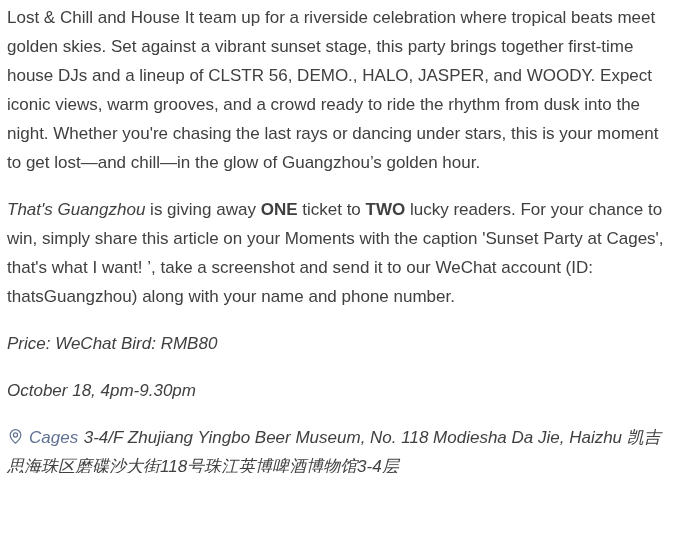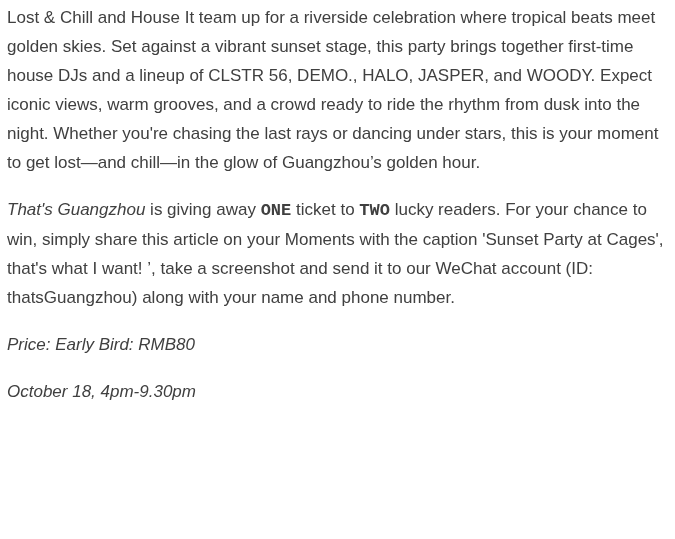--- a/index.html
+++ b/index.html
@@ -23,21 +23,21 @@
   }
   .page p {
     margin: 0 0 18px 0;
     font-size: 17px;
     line-height: 29px;
     color: var(--body-text, #404040);
   }
   .page p:last-child { margin-bottom: 0; }
   .seg-normal { font-style: normal; font-weight: 400; }
   .seg-italic { font-style: italic; text-align: center; }
-  .seg-bold   { font-weight: 700; font-family: Liberation Mono, monospace; }
+  .seg-bold   { font-weight: 700; }
   .red-line {
     color: var(--highlight-red, #fa0000);
     font-style: italic;
   }
   .pin-icon {
     display: inline-block;
     color: var(--venue-accent, #5f7092);
     vertical-align: -3px;
     margin-right: 5px;
     font-style: normal;
@@ -50,18 +50,24 @@
 </style>
 </head>
 <body>
 
 <div class="page">
 
   <p class="body-para">Lost &amp; Chill and House It team up for a riverside celebration where tropical beats meet golden skies. Set against a vibrant sunset stage, this party brings together first-time house DJs and a lineup of CLSTR 56, DEMO., HALO, JASPER, and WOODY. Expect iconic views, warm grooves, and a crowd ready to ride the rhythm from dusk into the night. Whether you're chasing the last rays or dancing under stars, this is your moment to get lost—and chill—in the glow of Guangzhou’s golden hour.</p>
 
   <p class="body-para"><span class="seg-italic">That's Guangzhou</span><span class="seg-normal"> is giving away </span><span class="seg-bold">ONE</span><span class="seg-normal"> ticket to </span><span class="seg-bold">TWO</span><span class="seg-normal"> lucky readers. For your chance to win, simply share this article on your Moments with the caption 'Sunset Party at Cages', that's what I want! ’, take a screenshot and send it to our WeChat account (ID: thatsGuangzhou) along with your name and phone number.</span></p>
 
-  <p class="red-line">Price: Early Bird: RMB80</p>
+  <p class="red-line">Price: WeChat Bird: RMB80</p>
 
   <p class="red-line">October 18, 4pm-9.30pm</p>
 
+  <p class="red-line">
+    <span class="pin-icon"><svg width="17" height="19" viewBox="0 0 24 24" fill="none" stroke="currentColor" stroke-width="1.7" stroke-linecap="round" stroke-linejoin="round">
+          <path d="M12 21.5 C 12 21.5 4.5 15.2 4.5 9.9 a 7.5 7.5 0 1 1 15 0 C 19.5 15.2 12 21.5 12 21.5 Z"></path>
+          <circle cx="12" cy="9.9" r="2.9"></circle>
+        </svg></span><span class="venue-name seg-italic">Cages</span><span class="venue-address">3-4/F Zhujiang Yingbo Beer Museum, No. 118 Modiesha Da Jie, Haizhu 凯吉思海珠区磨碟沙大街118号珠江英博啤酒博物馆3-4层</span>
+  </p>
 
 </div>
 
 </body></html>

